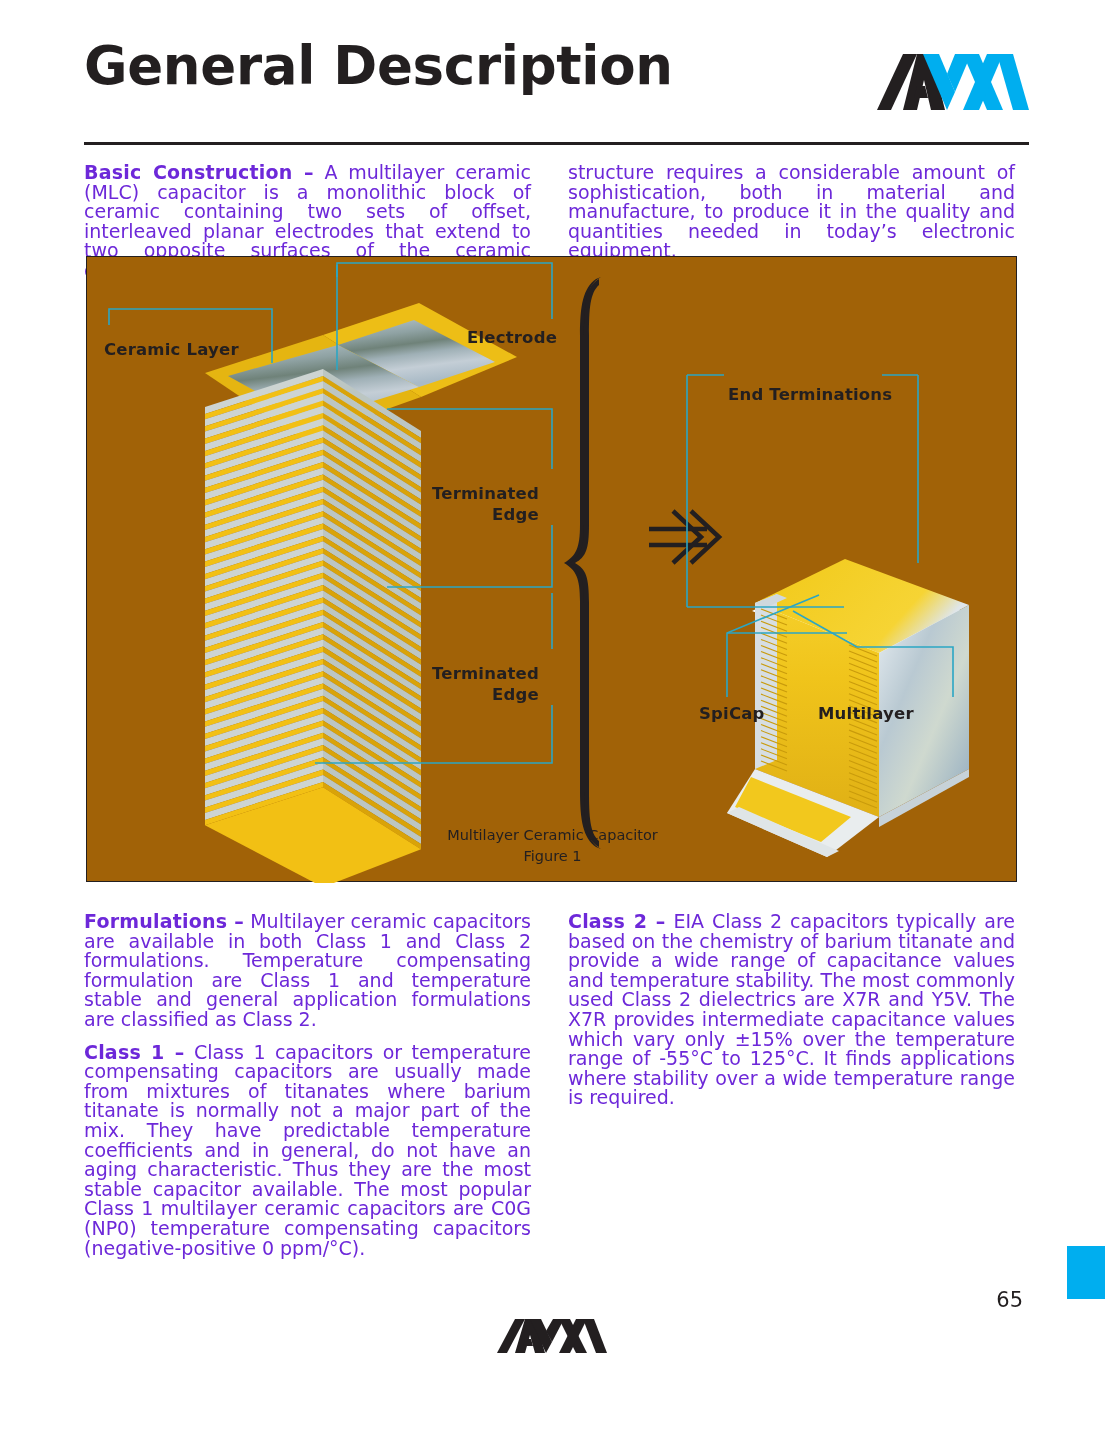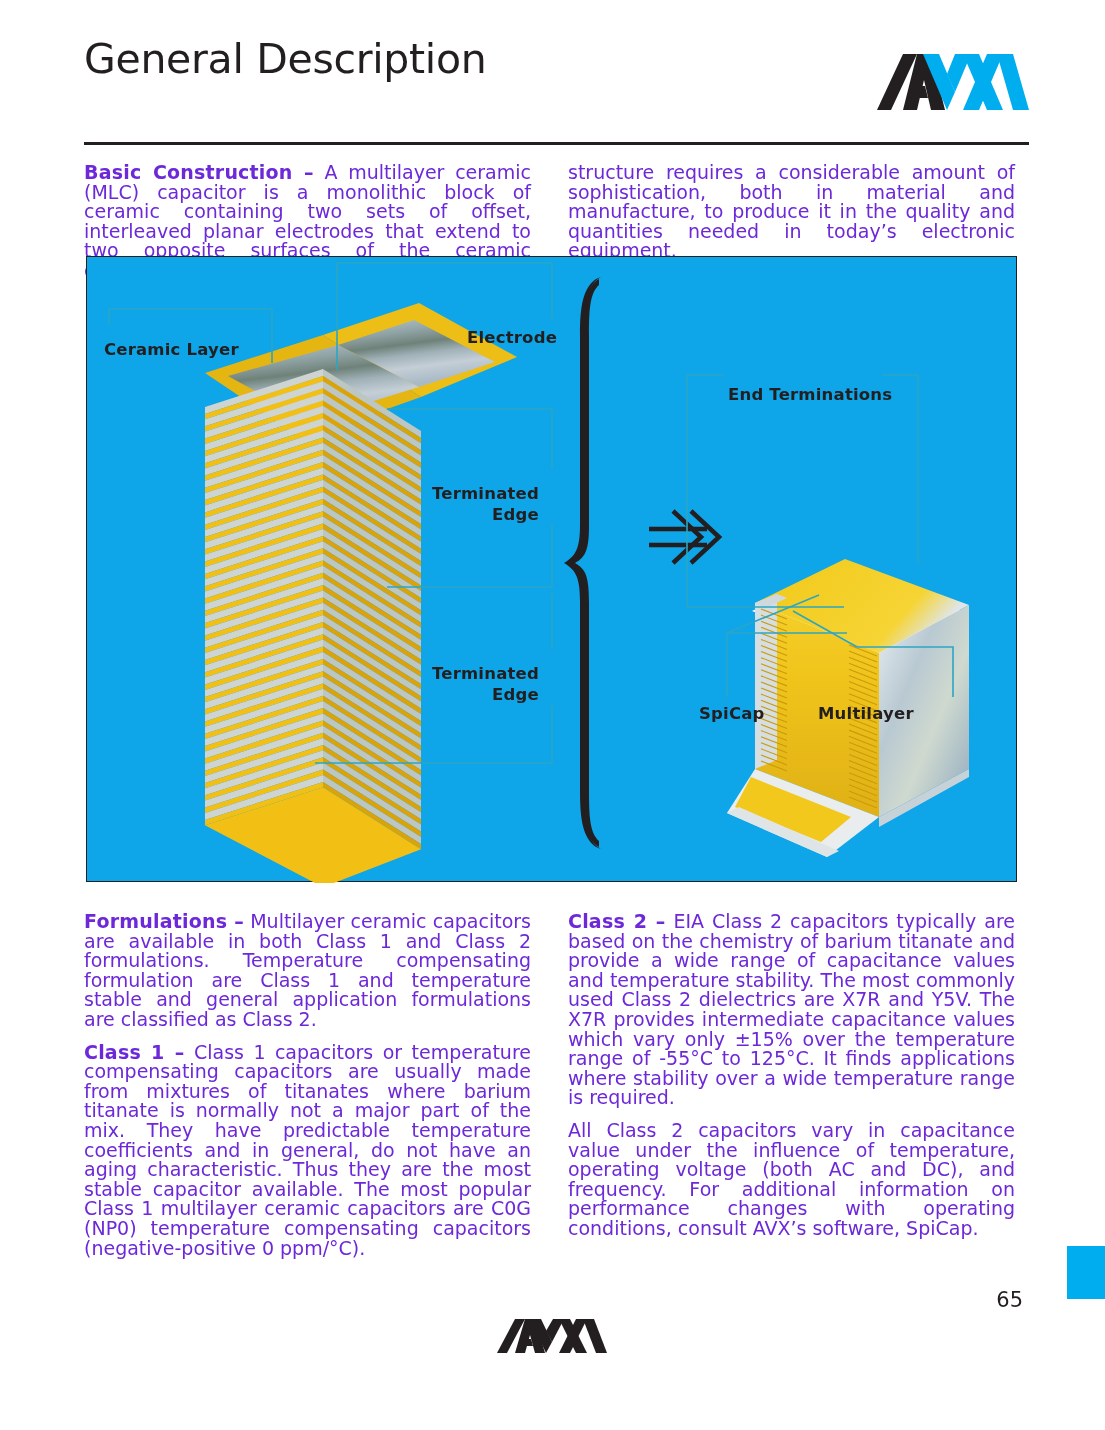--- a/index.html
+++ b/index.html
@@ -21,22 +21,22 @@
     position: absolute;
     left: 84px;
     top: 38px;
     width: 945px;
     height: 92px;
   }
   #page-title {
     position: absolute;
     left: 0;
     top: 0;
-    font-size: 41px;
-    font-weight: normal;
+    font-size: 53px;
+    font-weight: bold;
     letter-spacing: -0.3px;
     color: #231f20;
     line-height: 1.05;
   }
   #avx-logo-header {
     position: absolute;
     right: 0;
     top: 8px;
     width: 152px;
     height: 72px;
@@ -82,21 +82,21 @@
   .para-gap { margin-top: 22px; }
 
   
   #figure-box {
     position: absolute;
     left: 86px;
     top: 256px;
     width: 931px;
     height: 626px;
     border: 1px solid #231f20;
-    background: #0ea5e9;
+    background: #a16207;
     box-sizing: border-box;
   }
   #figure-svg {
     position: absolute;
     left: 0;
     top: 0;
     width: 931px;
     height: 626px;
   }
   .fig-label {
@@ -540,30 +540,33 @@
   <div class="fig-label" id="label-ceramic-layer">Ceramic Layer</div>
   <div class="fig-label" id="label-electrode">Electrode</div>
   <div class="fig-label" id="label-terminated-1">Terminated
 Edge</div>
   <div class="fig-label" id="label-terminated-2">Terminated
 Edge</div>
   <div class="fig-label" id="label-end-terminations">End Terminations</div>
   <div class="fig-label" id="label-margin">SpiCap</div>
   <div class="fig-label" id="label-electrodes">Multilayer</div>
 
+  <div id="fig-caption">
+    <span id="fig-caption-line1">Multilayer Ceramic Capacitor</span>
+    <span id="fig-caption-line2">Figure 1</span>
+  </div>
 </div>
 
 <div class="col col-left" id="formulations-col">
   <p class="body"><b>Formulations –</b> Multilayer ceramic capacitors are available in both Class 1 and Class 2 formulations. Temperature compensating formulation are Class 1 and temperature stable and general application formulations are classified as Class 2.</p>
   <p class="body para-gap"><b>Class 1 –</b> Class 1 capacitors or temperature compensating capacitors are usually made from mixtures of titanates where barium titanate is normally not a major part of the mix. They have predictable temperature coefficients and in general, do not have an aging characteristic. Thus they are the most stable capacitor available. The most popular Class 1 multilayer ceramic capacitors are C0G (NP0) temperature compensating capacitors (negative-positive 0 ppm/°C).</p>
 </div>
 
 <div class="col col-right" id="class2-col">
   <p class="body"><b>Class 2 –</b> EIA Class 2 capacitors typically are based on the chemistry of barium titanate and provide a wide range of capacitance values and temperature stability. The most commonly used Class 2 dielectrics are X7R and Y5V. The X7R provides intermediate capacitance values which vary only ±15% over the temperature range of -55°C to 125°C. It finds applications where stability over a wide temperature range is required.</p>
-  <p class="body">All Class 2 capacitors vary in capacitance value under the influence of temperature, operating voltage (both AC and DC), and frequency. For additional information on performance changes with operating conditions, consult AVX’s software, SpiCap.</p>
 </div>
 
 <svg id="footer-logo" viewBox="0 0 110 42" xmlns="http://www.w3.org/2000/svg">
   <g fill="#231f20">
     <polygon points="18,4 28,4 10,38 0,38"></polygon>
     <polygon points="28,4 38,4 48,38 38,38 33,20 28,38 18,38"></polygon>
     <polygon points="28,24 34,24 36,31 26,31"></polygon>
     <polygon points="33,4 44,4 55,27 49,38"></polygon>
     <polygon points="56,4 67,4 55,27 49,16"></polygon>
     <polygon points="62,4 73,4 90,38 79,38"></polygon>

